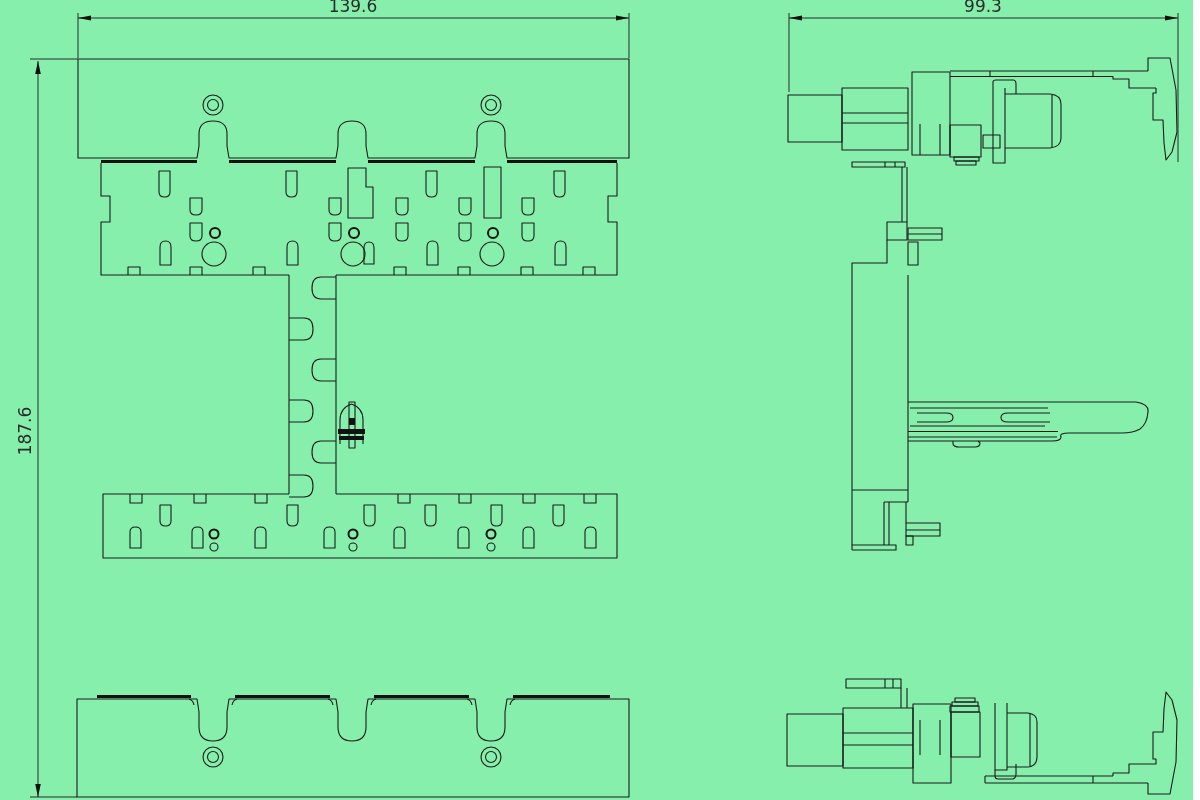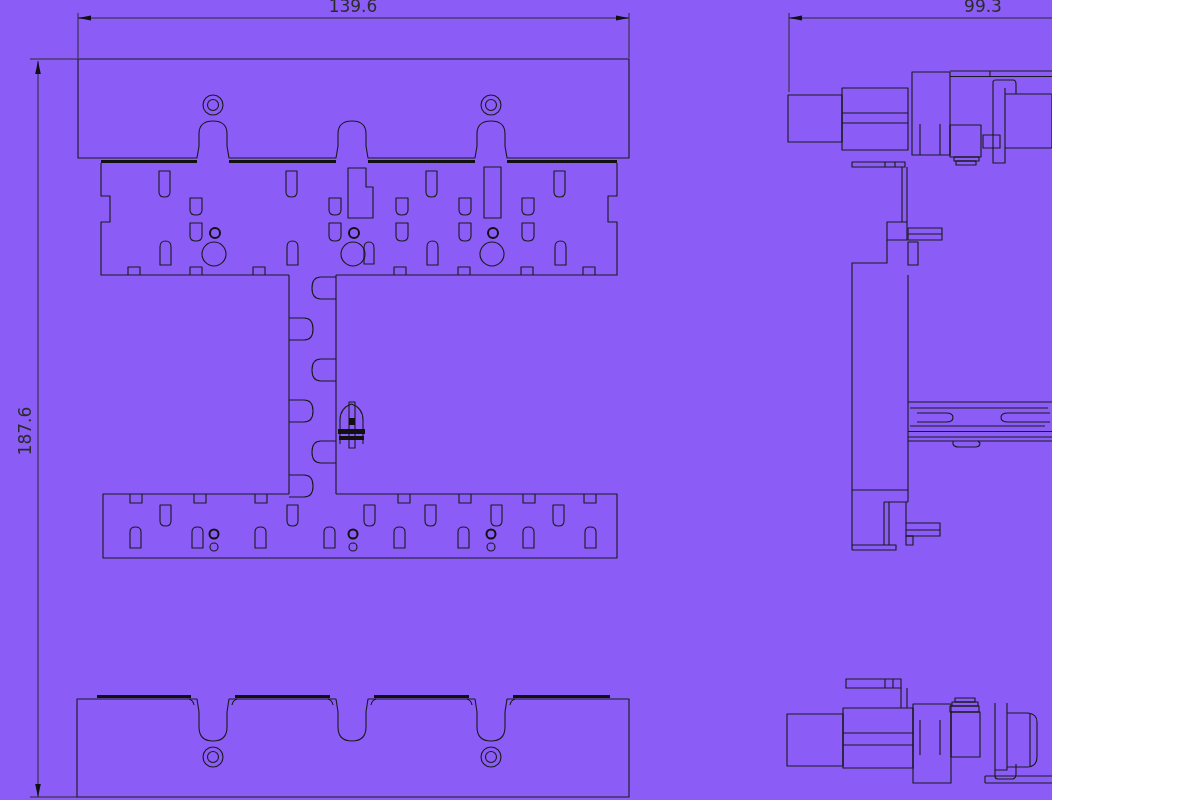--- a/index.html
+++ b/index.html
@@ -1,16 +1,16 @@
 <!DOCTYPE html>
 <html><head>
 <meta charset="utf-8">
 <style>
   html,body{margin:0;padding:0;background:#fff;}
-  .canvas-wrap{width:1052px;height:800px;background:#8b5cf6;position:relative;overflow:hidden;
+  .canvas-wrap{width:1193px;height:800px;background:#86efac;position:relative;overflow:hidden;
     font-family:"DejaVu Sans",sans-serif;}
   svg{display:block;}
   .thin{fill:none;stroke:#1a1a1a;stroke-width:1.1;stroke-linejoin:round;stroke-linecap:butt;}
   .thick{fill:none;stroke:#111;stroke-width:3;}
   .med{fill:none;stroke:#111;stroke-width:2;}
   .solid{fill:#111;stroke:none;}
   .dimline{fill:none;stroke:#2b2b2b;stroke-width:1;}
   .dimtext{font-family:"DejaVu Sans",sans-serif;font-size:17px;fill:#2b2b2b;}
 </style>
 </head>

